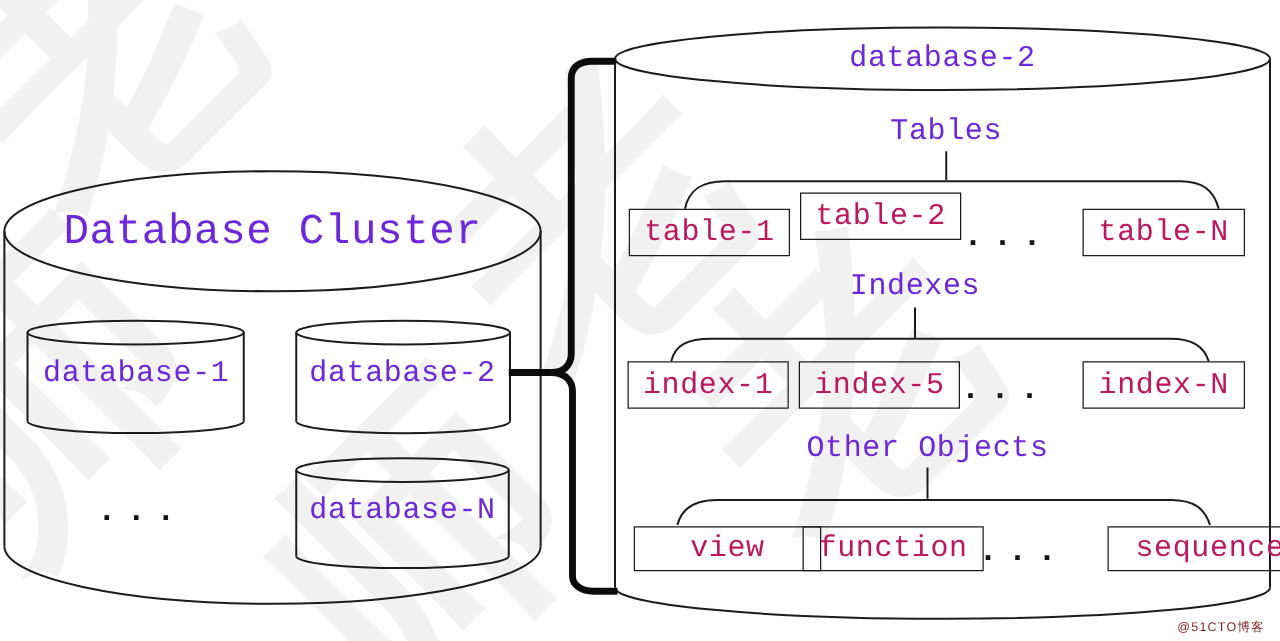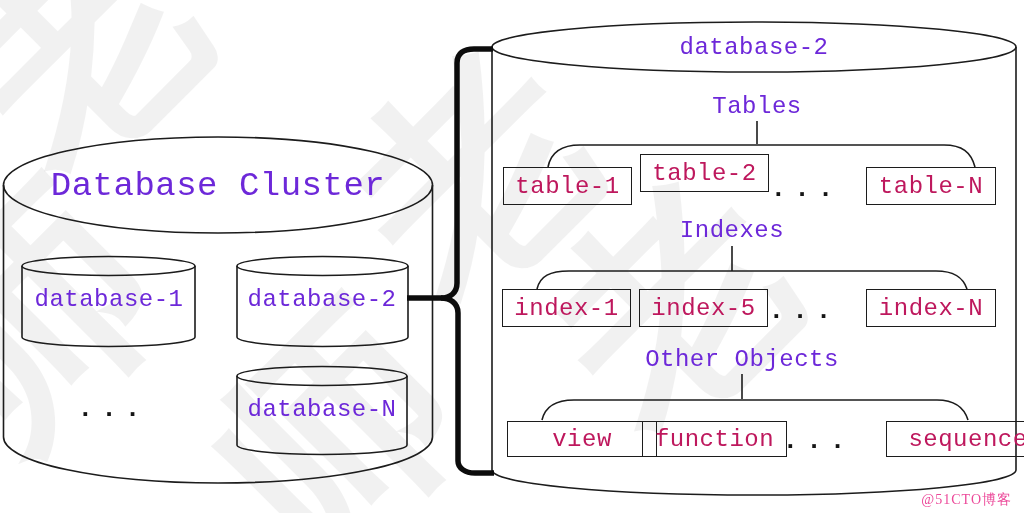--- a/index.html
+++ b/index.html
@@ -23,21 +23,21 @@
     position:absolute;z-index:2;border:1.5px solid #1c1c1c;background:transparent;
     display:flex;align-items:center;justify-content:center;
     color:#be185d;font-size:24px;letter-spacing:0.5px;box-sizing:border-box;
   }
   .dots{
     position:absolute;z-index:2;color:#151515;font-size:26px;font-weight:bold;
     letter-spacing:8px;transform:translate(-50%,-50%);white-space:nowrap;
   }
   .wm-corner{
     position:absolute;right:12px;bottom:4px;z-index:3;
-    font-family:Liberation Serif, serif;font-size:14px;color:#ec4899;
+    font-family:Liberation Sans, sans-serif;font-size:10px;color:#7f1d1d;
     letter-spacing:1px;
   }
 </style>
 </head>
 <body>
 
 <div class="stage">
 
   <div class="wm-layer">
     <span class="wm-tile" style="left:-30px;top:-70px">老</span>

